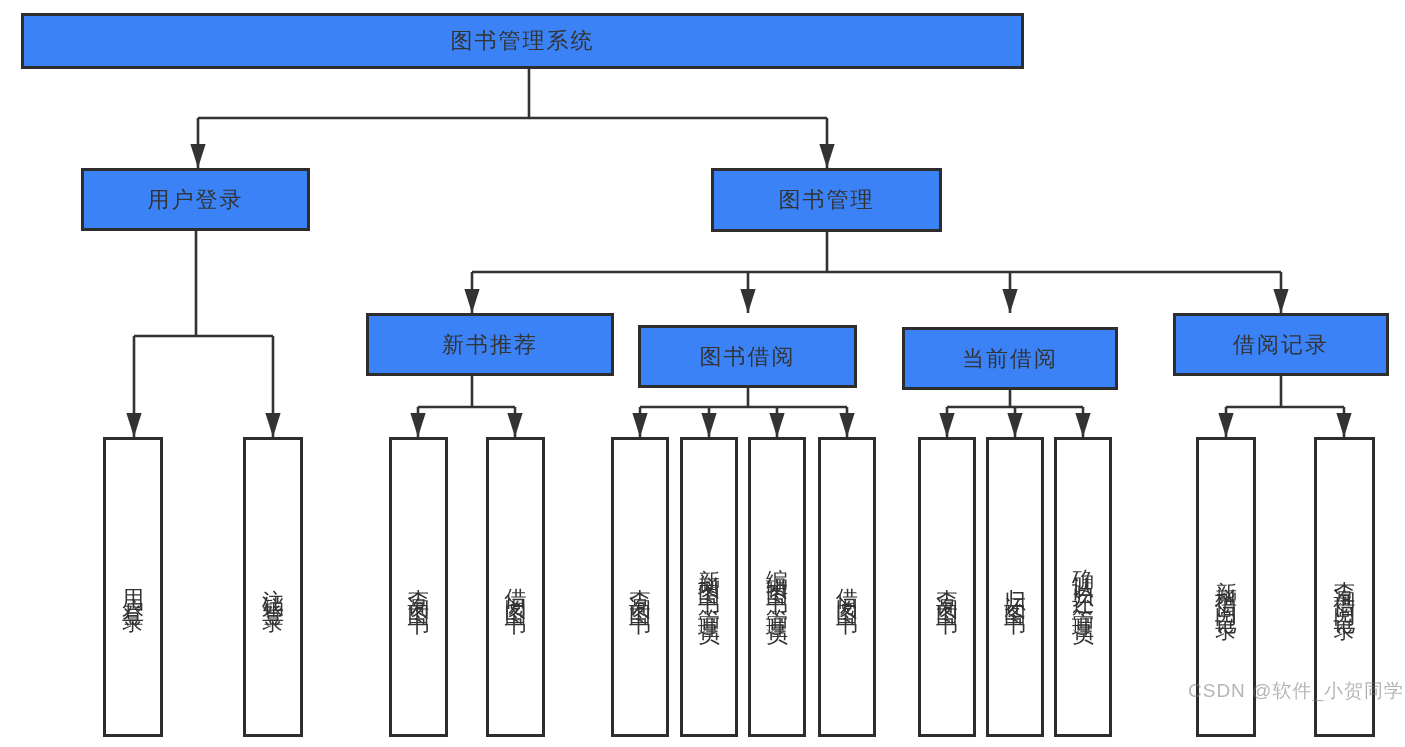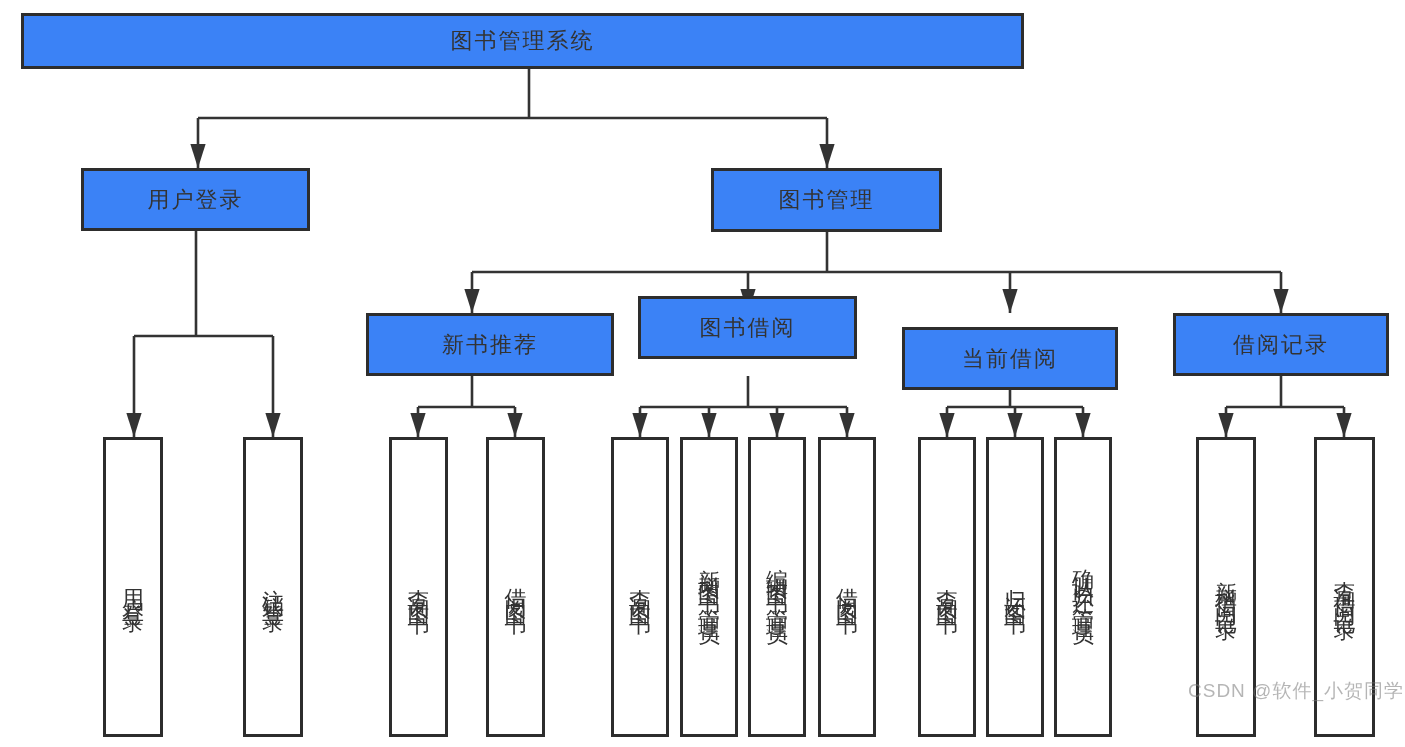--- a/index.html
+++ b/index.html
@@ -86,21 +86,21 @@
     <path class="cline" marker-end="url(#arrow)" d="M1226,407 V437"></path>
     <path class="cline" marker-end="url(#arrow)" d="M1344,407 V437"></path>
   </svg>
 
   <div class="node" style="left:21px;top:13px;width:1003px;height:56px">图书管理系统</div>
 
   <div class="node" style="left:81px;top:168px;width:229px;height:63px">用户登录</div>
   <div class="node" style="left:711px;top:168px;width:231px;height:64px">图书管理</div>
 
   <div class="node" style="left:366px;top:313px;width:248px;height:63px">新书推荐</div>
-  <div class="node" style="left:638px;top:296px;width:219px;height:63px">图书借阅</div>
+  <div class="node" style="left:638px;top:325px;width:219px;height:63px">图书借阅</div>
   <div class="node" style="left:902px;top:327px;width:216px;height:63px">当前借阅</div>
   <div class="node" style="left:1173px;top:313px;width:216px;height:63px">借阅记录</div>
 
   <div class="leaf" style="left:103px;width:60px">
     <span class="vtext">用户登录</span>
   </div>
   <div class="leaf" style="left:243px;width:60px">
     <span class="vtext">注销登录</span>
   </div>
 

